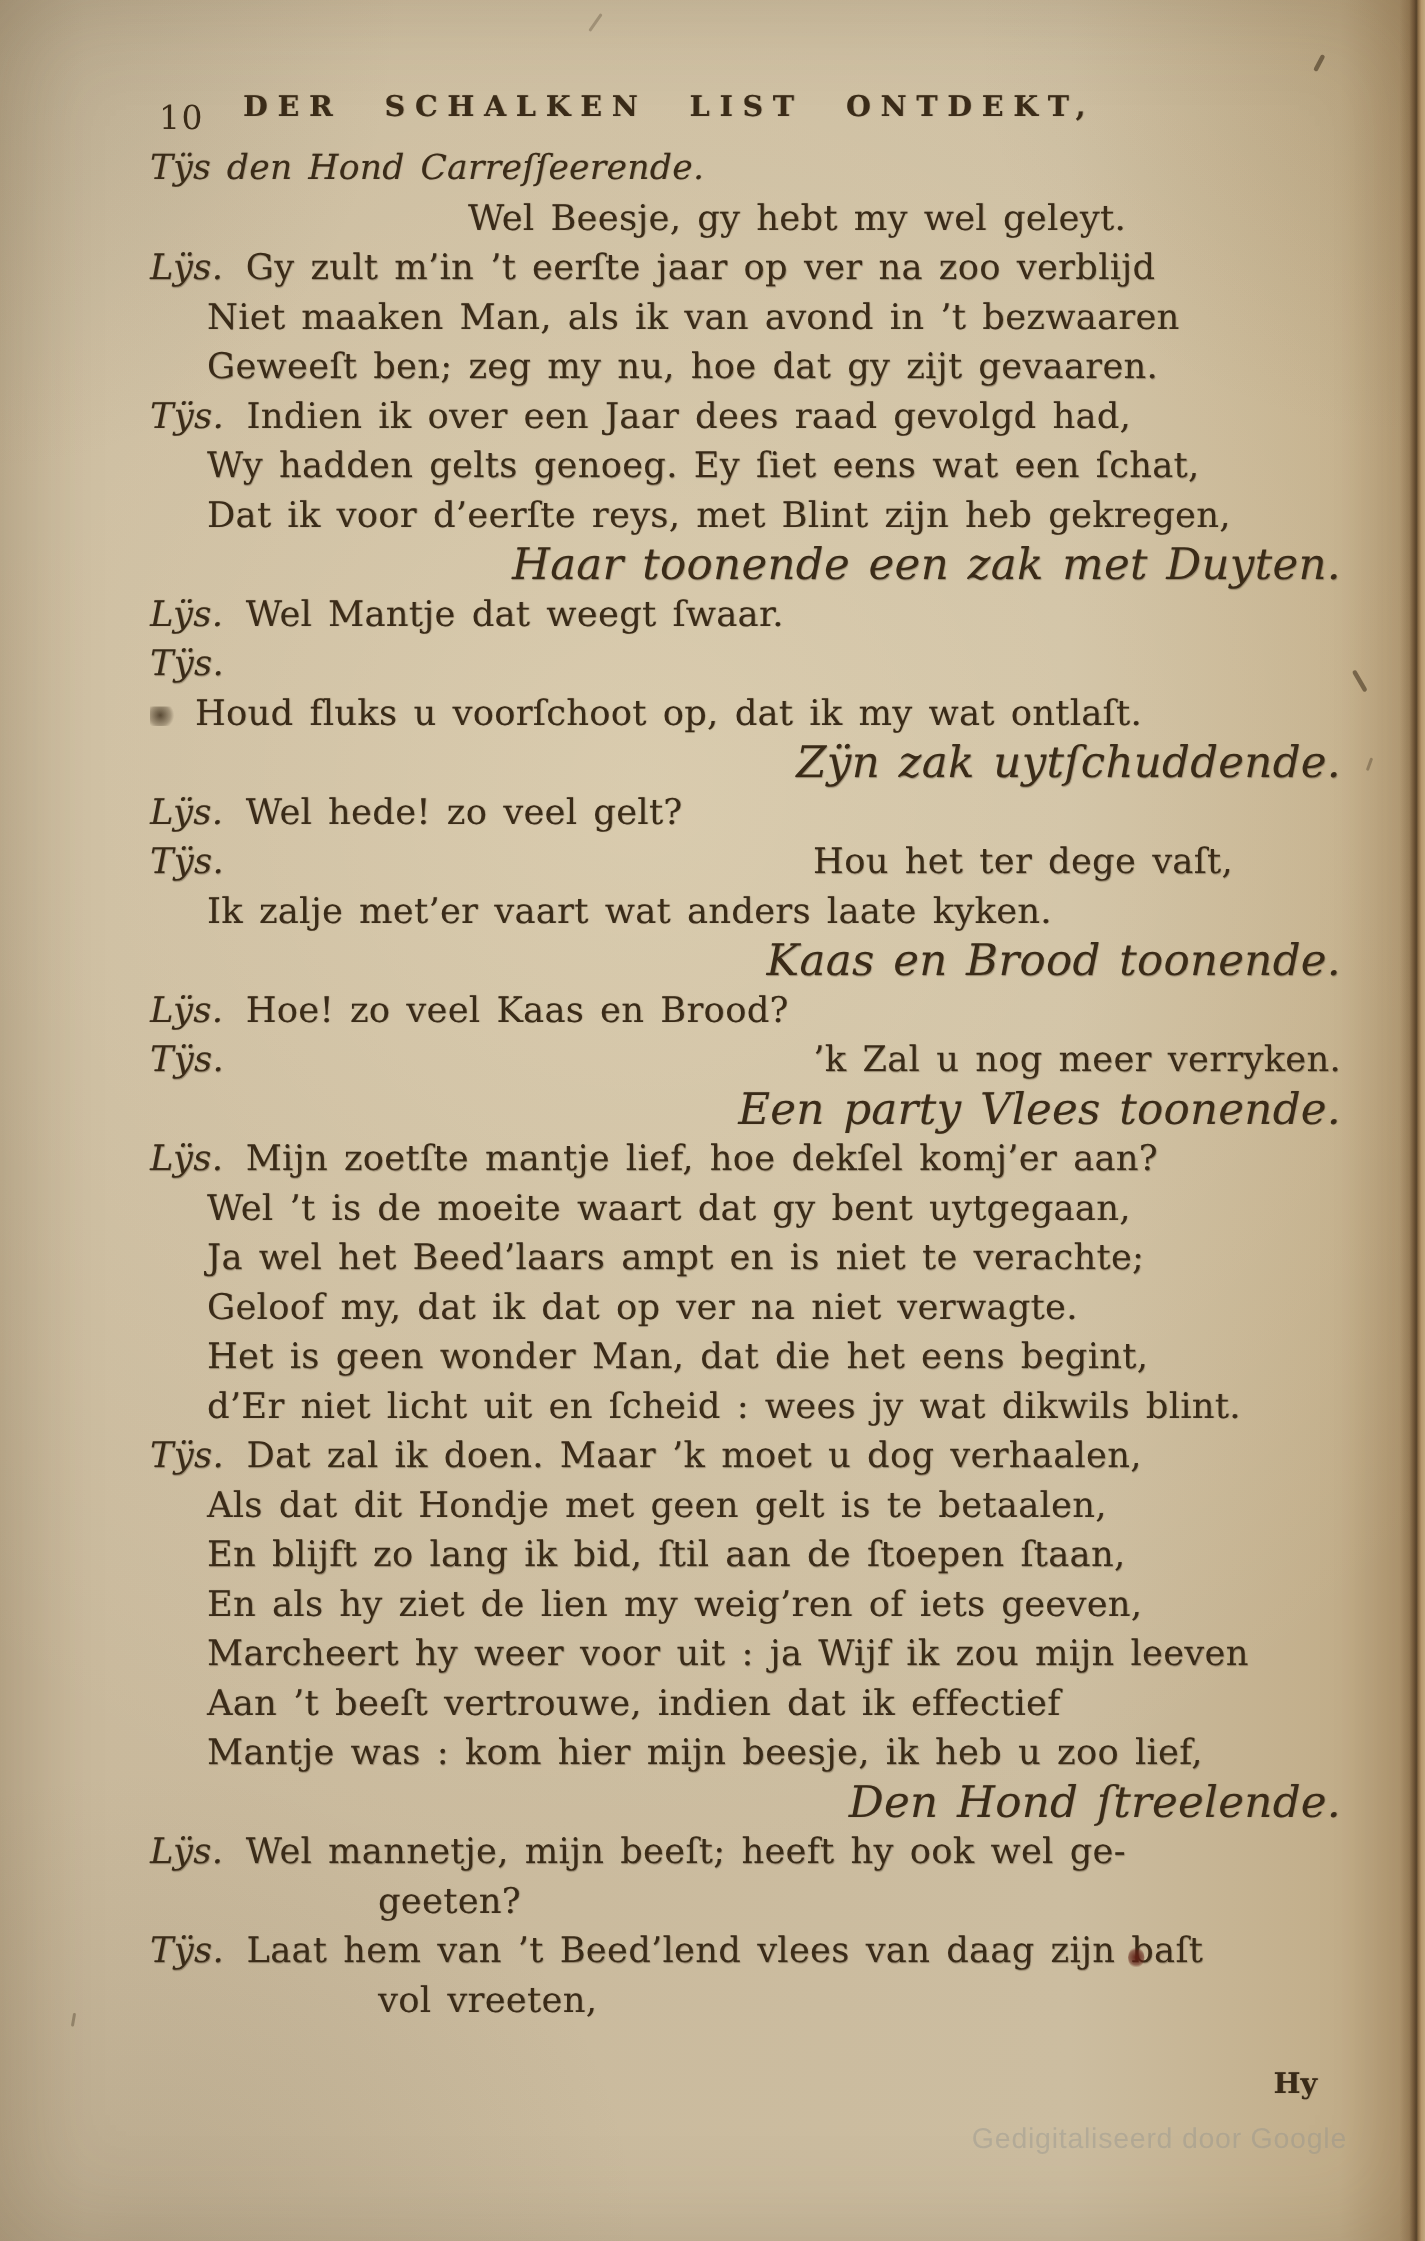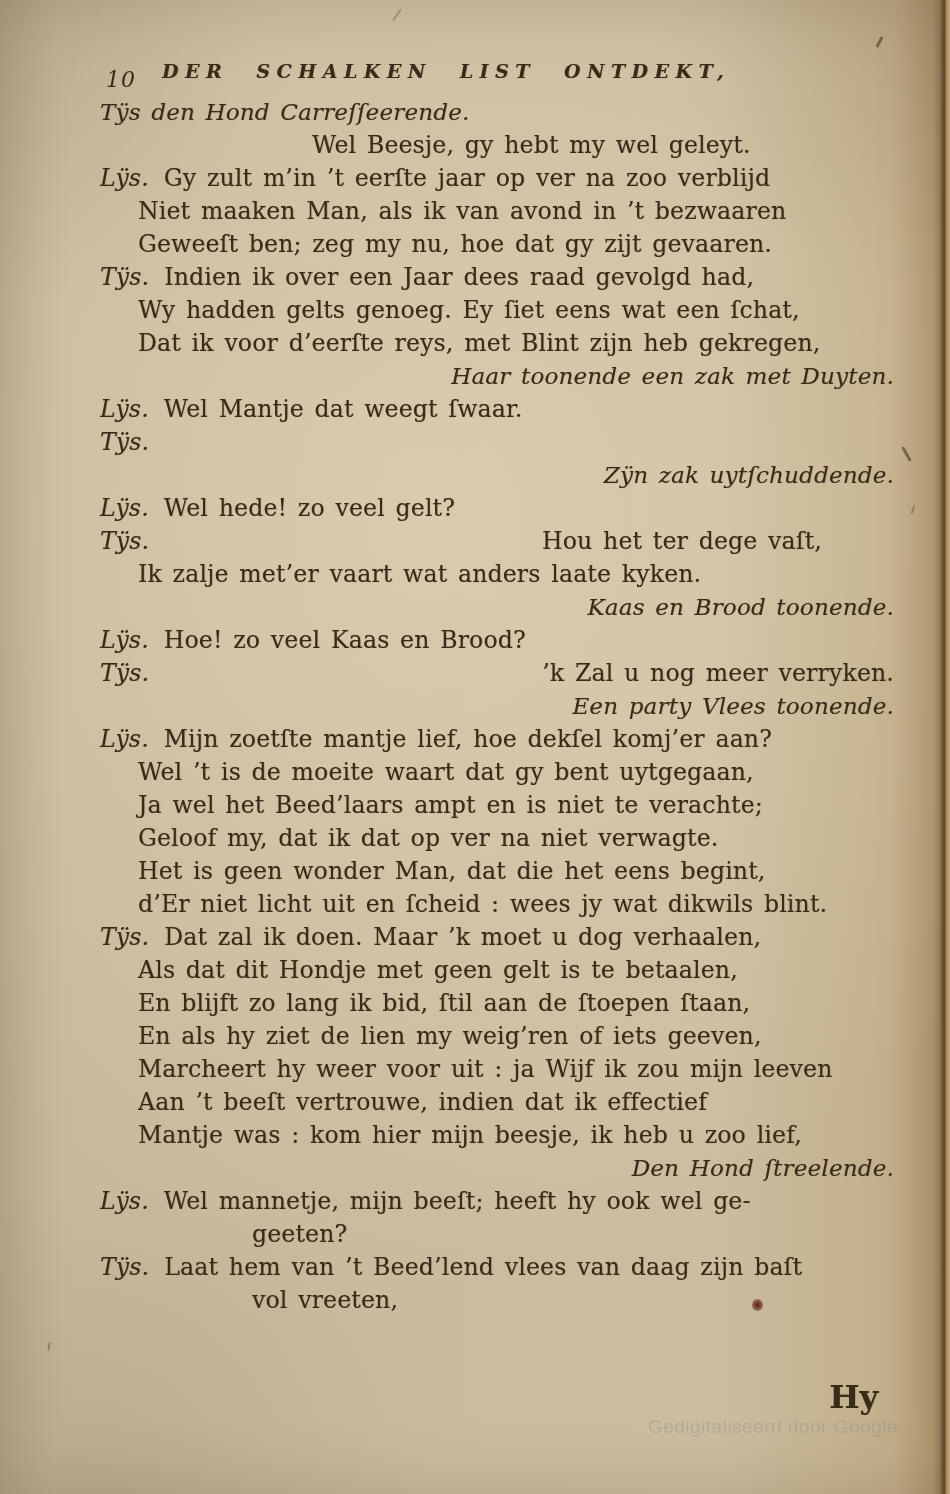--- a/index.html
+++ b/index.html
@@ -12,41 +12,41 @@
       radial-gradient(ellipse 45% 25% at 100% 2%, rgba(110,90,60,.15), transparent 70%),
       radial-gradient(ellipse 50% 30% at 10% 100%, rgba(110,95,70,.16), transparent 70%),
       linear-gradient(90deg,#bfae90 0%,#c9b99c 6%,#ccbda0 75%,#c2ae8a 94%,#ab9068 100%);
     box-shadow:inset 0 0 70px rgba(85,65,38,.22);
   }
   .edge-right{
     position:absolute;top:0;bottom:0;right:0;width:17px;
     background:linear-gradient(90deg, rgba(100,75,45,0) 0%, rgba(120,92,58,.38) 38%,
       #6b5134 58%, #55422a 66%, #8a6c46 74%, #b6986e 86%, #c2a87f 100%);
   }
-  .header-row{position:absolute;left:100px;top:60px;right:58px;height:40px;font-style:italic;}
+  .header-row{position:absolute;left:100px;top:60px;right:58px;height:40px;}
   .pagenum{position:absolute;left:6px;top:7px;font-size:22px;letter-spacing:1px;}
   .runtitle{position:absolute;left:62px;top:0;font-size:19px;font-weight:bold;
     letter-spacing:6.5px;word-spacing:15px;white-space:nowrap;
     text-shadow:.4px .4px .7px rgba(58,43,24,.45);}
   .textcol{position:absolute;left:100px;top:96px;width:794px;font-size:23.5px;
     word-spacing:3px;letter-spacing:.2px;
     text-shadow:.4px .4px .7px rgba(58,43,24,.4);}
   .ln{height:33px;line-height:33px;white-space:nowrap;}
   .speaker{font-style:italic;padding-right:15px;}
   .stage-center{font-style:italic;margin-right:130px;font-size:23px;}
-  .stage-right{font-style:italic;text-align:right;font-size:23px;}
+  .stage-right{font-style:italic;text-align:right;font-size:29px;}
   .split{display:flex;justify-content:space-between;}
   .inset-med{padding-right:72px;}
   .ind-cont{padding-left:38px;}
   .ind-deep{padding-left:212px;}
   .ind-hang{padding-left:152px;}
   .smudge{display:inline-block;width:17px;height:13px;margin-right:13px;vertical-align:-1px;
     background:radial-gradient(circle at 40% 45%, rgba(58,43,24,.8), rgba(58,43,24,.3) 55%, transparent 75%);
     filter:blur(.4px);}
-  .catchword{position:absolute;right:72px;top:1378px;font-size:32px;font-weight:bold;
+  .catchword{position:absolute;right:72px;top:1378px;font-size:19px;font-weight:bold;
     text-shadow:.4px .4px .7px rgba(58,43,24,.45);}
   .watermark{position:absolute;right:52px;top:1416px;font-family:"Liberation Sans",sans-serif;
     font-size:19px;color:#8d8f8c;opacity:.38;letter-spacing:.5px;}
   .spot{position:absolute;left:752px;top:1298px;width:11px;height:14px;border-radius:50%;
     background:radial-gradient(circle,#5e1f14 0%,rgba(94,31,20,.55) 55%,transparent 75%);}
   .mark{position:absolute;background:rgba(58,43,24,.55);border-radius:2px;}
   .m1{left:878px;top:36px;width:3px;height:12px;transform:rotate(28deg);}
   .m2{left:396px;top:8px;width:2px;height:14px;transform:rotate(35deg);opacity:.5;}
   .m3{left:905px;top:446px;width:3px;height:16px;transform:rotate(-30deg);}
   .m4{left:912px;top:505px;width:2px;height:9px;transform:rotate(20deg);opacity:.6;}
@@ -70,20 +70,21 @@
       <div class="ln verse ind-cont"><span class="t">Niet maaken Man, als ik van avond in ’t bezwaaren</span></div>
       <div class="ln verse ind-cont"><span class="t">Geweeſt ben; zeg my nu, hoe dat gy zijt gevaaren.</span></div>
       <div class="ln speech"><span class="speaker">Tÿs.</span><span class="t">Indien ik over een Jaar dees raad gevolgd had,</span></div>
       <div class="ln verse ind-cont"><span class="t">Wy hadden gelts genoeg. Ey ſiet eens wat een ſchat,</span></div>
       <div class="ln verse ind-cont"><span class="t">Dat ik voor d’eerſte reys, met Blint zijn heb gekregen,</span></div>
       <div class="ln stage-right"><span class="t">Haar toonende een zak met Duyten.</span></div>
       <div class="ln speech"><span class="speaker">Lÿs.</span><span class="t">Wel Mantje dat weegt ſwaar.</span></div>
       <div class="ln split">
         <span class="speaker">Tÿs.</span>
       </div>
+      <div class="ln verse"><span class="smudge"></span><span class="t">Houd fluks u voorſchoot op, dat ik my wat ontlaſt.</span></div>
       <div class="ln stage-right"><span class="t">Zÿn zak uytſchuddende.</span></div>
       <div class="ln speech"><span class="speaker">Lÿs.</span><span class="t">Wel hede! zo veel gelt?</span></div>
       <div class="ln split inset-med">
         <span class="speaker">Tÿs.</span>
         <span class="t">Hou het ter dege vaſt,</span>
       </div>
       <div class="ln verse ind-cont"><span class="t">Ik zalje met’er vaart wat anders laate kyken.</span></div>
       <div class="ln stage-right"><span class="t">Kaas en Brood toonende.</span></div>
       <div class="ln speech"><span class="speaker">Lÿs.</span><span class="t">Hoe! zo veel Kaas en Brood?</span></div>
       <div class="ln split">

